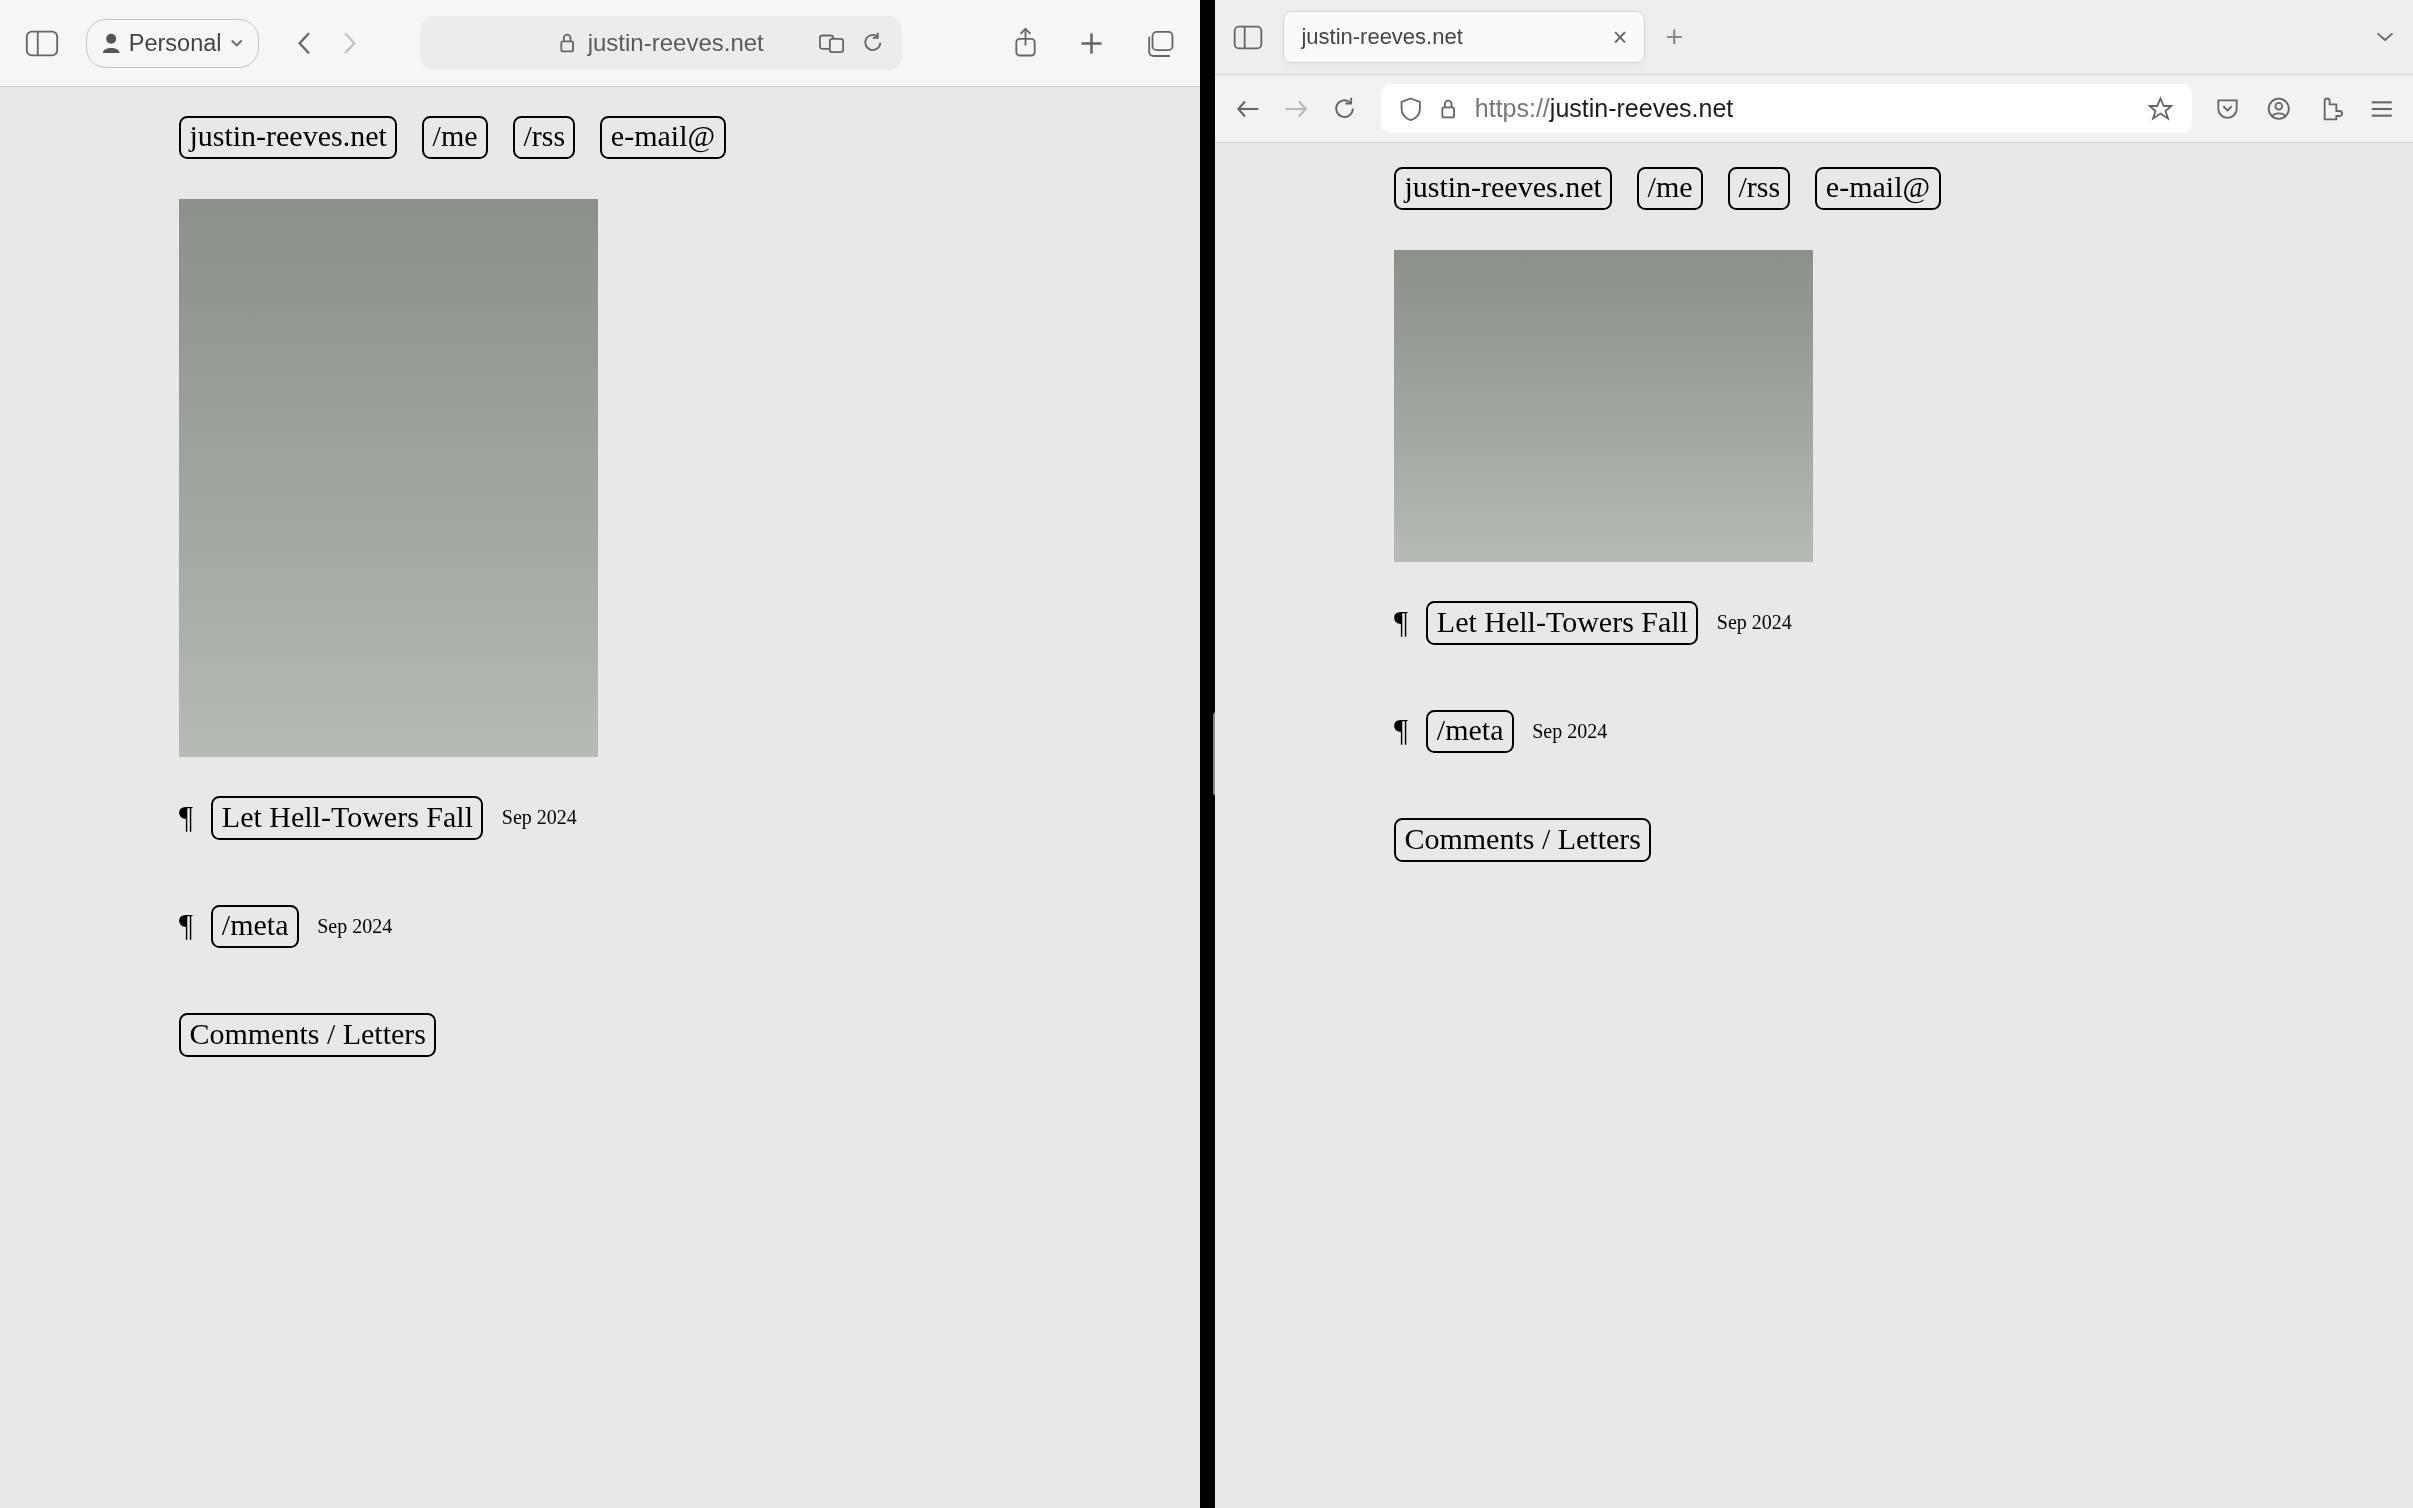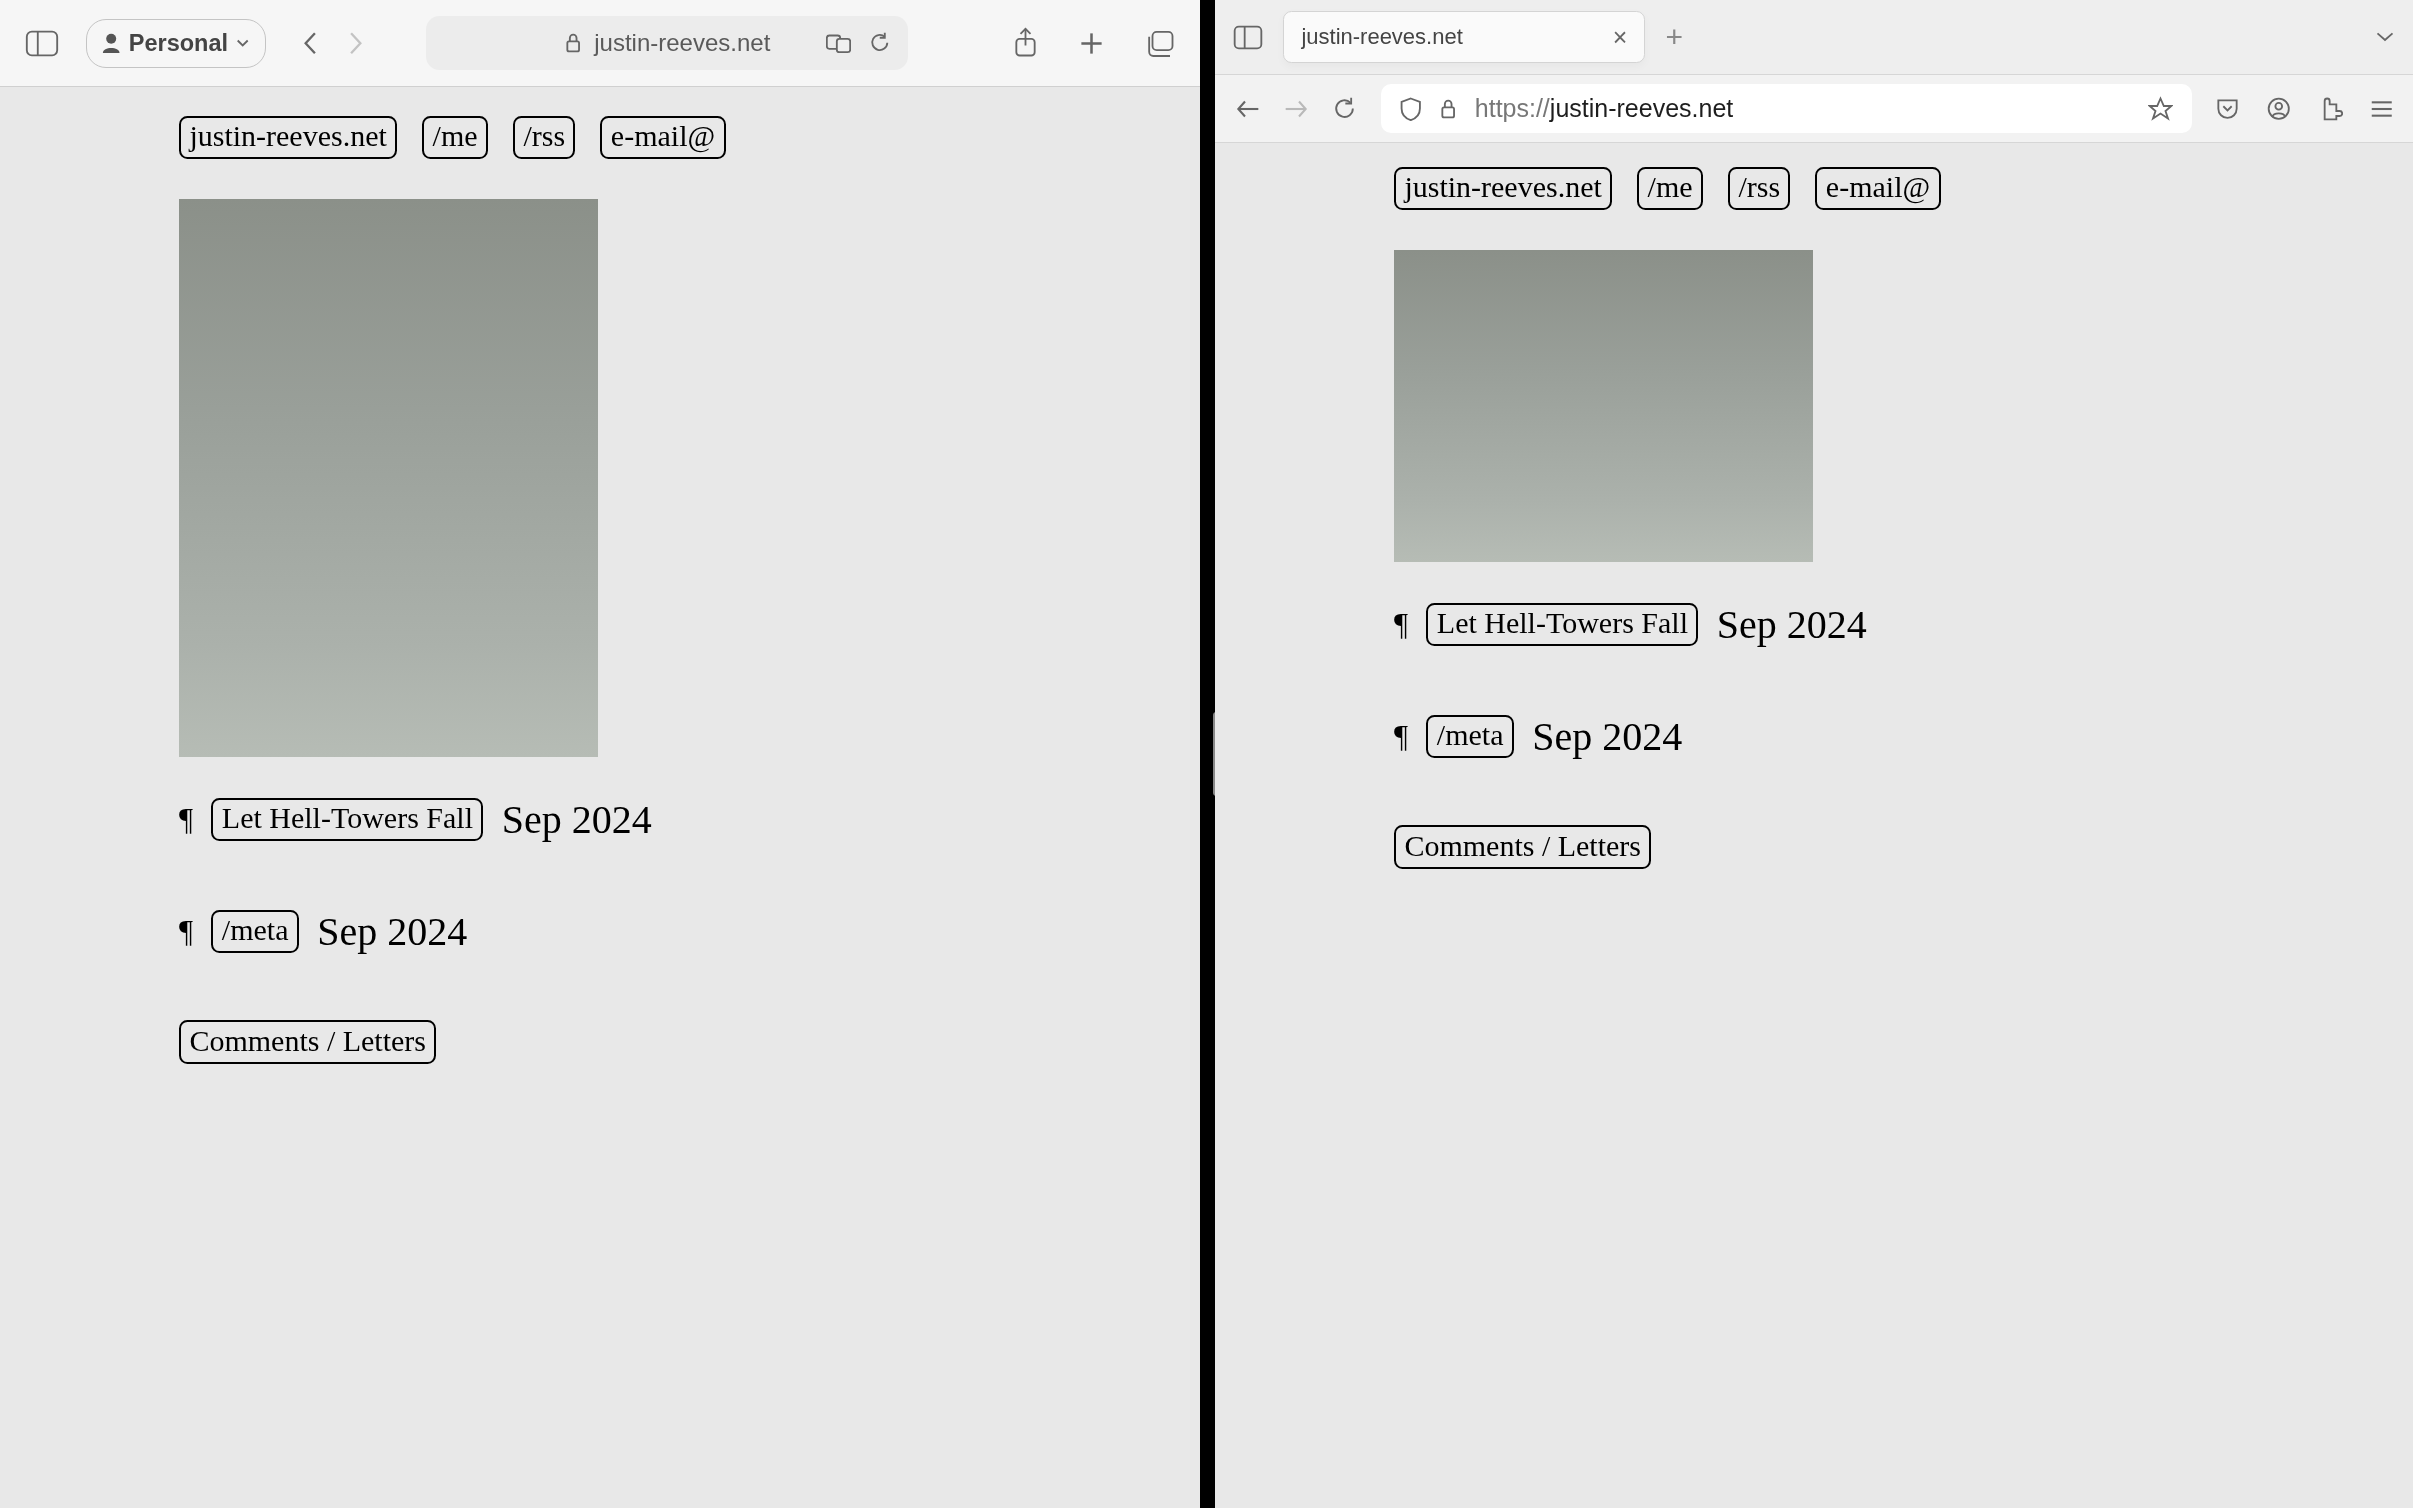--- a/index.html
+++ b/index.html
@@ -34,21 +34,21 @@
       padding: 0 25px;
       gap: 27px;
       background: #f6f6f6;
       border-bottom: 0.8px solid #d0d0d0;
     }
     .sidebar-icon svg { display:block; }
     .profile-chip {
       display: flex; align-items: center; gap: 8.4px;
       border: 1.3px solid #c4c4c4; border-radius: 20px;
       padding: 10px 15px; background: transparent;
-      font-size: 23.5px; font-weight: 700; color: #444;
+      font-size: 23.5px; font-weight: 400; color: #444;
     }
     .nav-group { display: flex; align-items: center; gap: 30px; margin-left: 8.4px; }
     .nav-arrow { width: 17px; height: 27px; display:flex; align-items:center; justify-content:center; }
     .url-bar {
       flex: 0 0 auto;
       width: 482px;
       height: 54px;
       margin-left: 34px;
       background: #ececec;
       border-radius: 13.4px;
@@ -92,21 +92,21 @@
     .nav-links { display:flex; gap: 25px; margin-bottom: 40px; }
     .link-box {
       display:inline-block; border: 2.1px solid #000; border-radius: 8.4px;
       padding: 1.7px 8.4px 3.4px; font-family: "Times New Roman", Georgia, serif;
       font-size: 30px; color: #000; line-height: 1.15;
     }
     .safari .hero-img { width: 419px; height: 558px; background: linear-gradient(180deg, #8b9089 0%, #9aa09a 40%, #abb1ab 80%, #b6bcb5 100%); margin-bottom: 39px; }
     .firefox .hero-img { width: 419px; height: 312px; background: linear-gradient(180deg, #8b9089 0%, #9aa09a 40%, #abb1ab 80%, #b6bcb5 100%); margin-bottom: 39px; }
     .post-row { display:flex; align-items:center; gap: 18.4px; font-family: "Times New Roman", Georgia, serif; font-size: 31px; margin-bottom: 65px; }
     .pilcrow { font-size: 31px; }
-    .post-date { font-size: 40px; }
+    .post-date { font-size: 20px; }
     .comments-row { margin-top: 0; }
     .firefox .link-box, .firefox .post-row { font-size: 30px; }
 
     svg { stroke: #666; fill: none; stroke-width: 2.2; }
   </style>
 </head>
 <body>
 
 <div class="safari">
   <div class="safari-toolbar">

